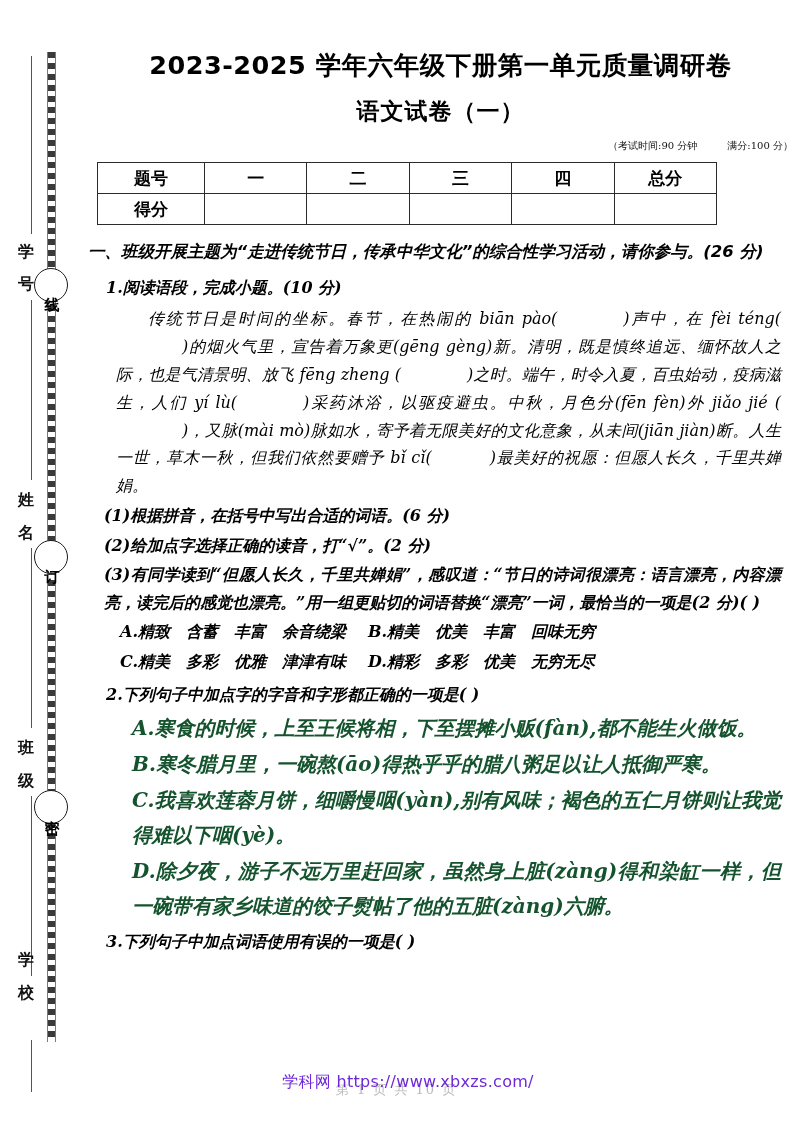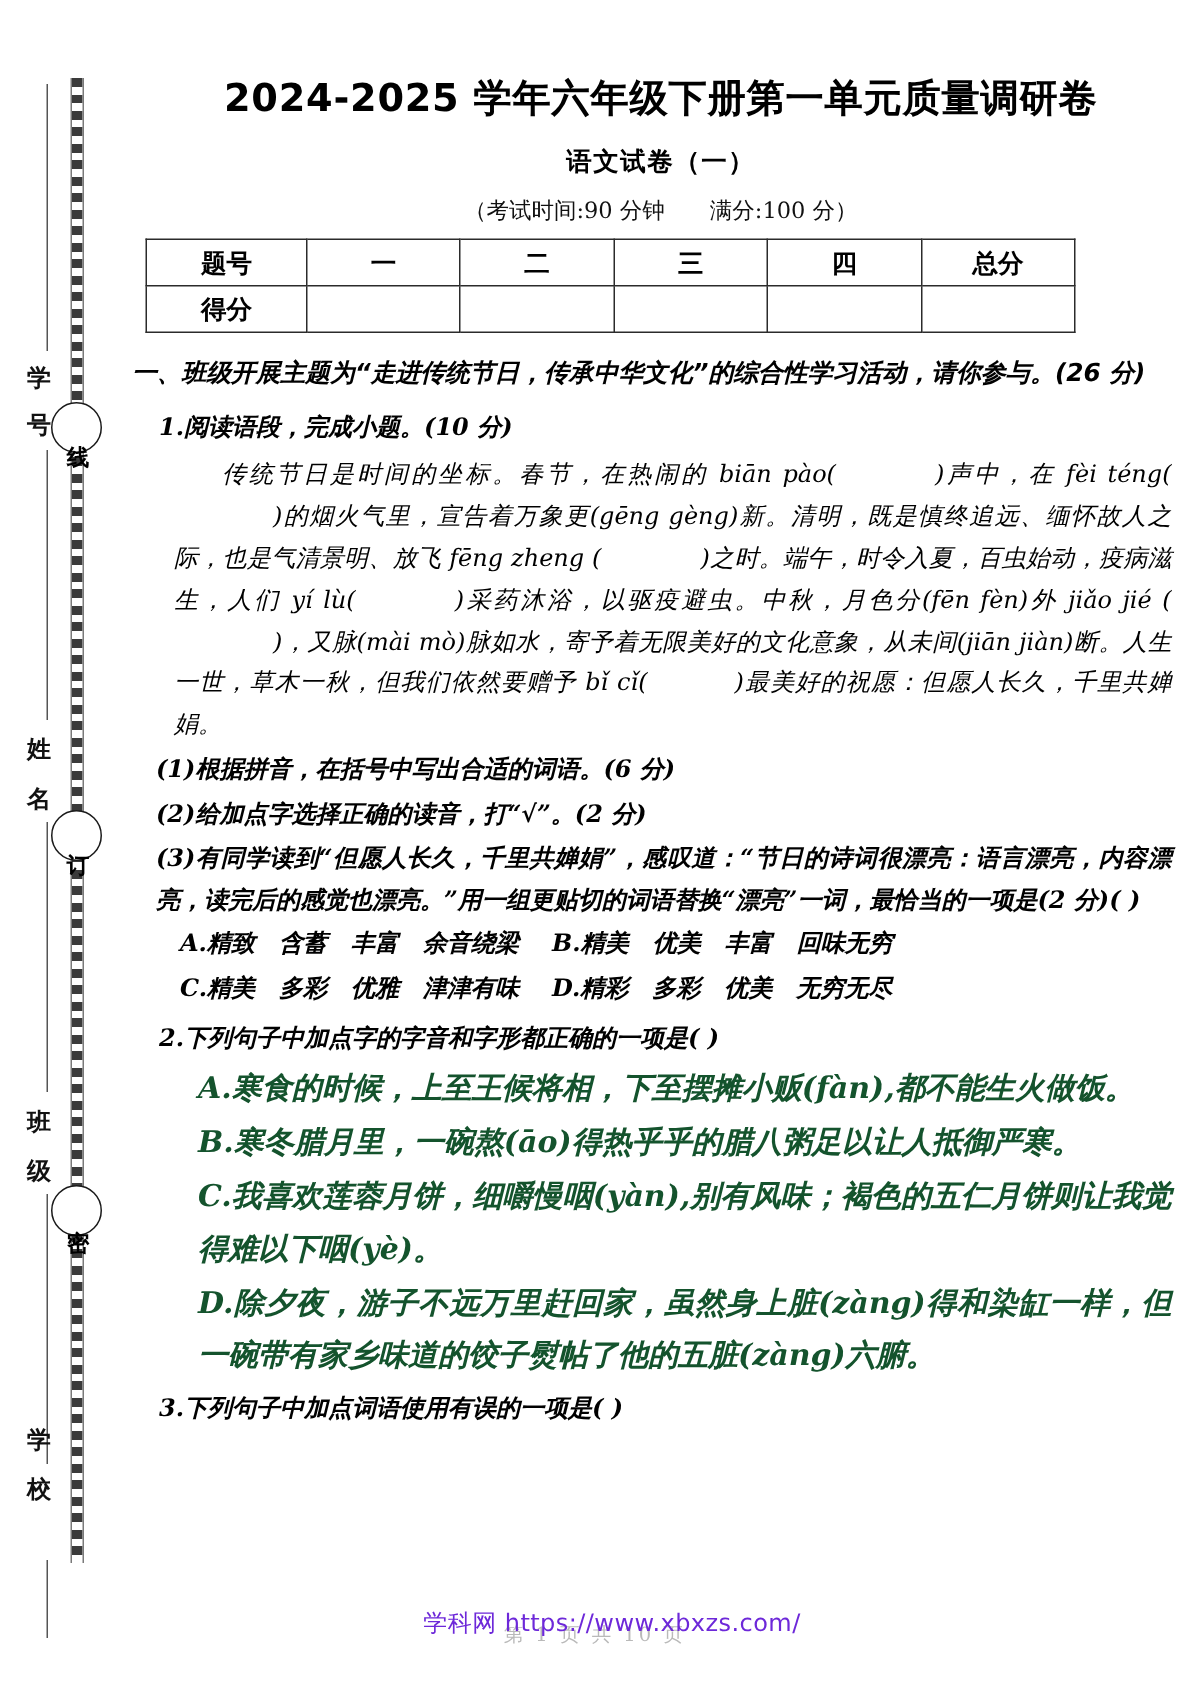--- a/index.html
+++ b/index.html
@@ -90,30 +90,30 @@
     font-size: 25.5px;
     font-weight: 700;
     letter-spacing: 0.5px;
     font-family: "DejaVu Sans", "Liberation Sans", sans-serif;
     margin: 48px 0 0 0;
     color: #000;
     white-space: nowrap;
   }
   .title-sub {
     text-align: center;
-    font-size: 17px;
+    font-size: 23px;
     font-weight: 700;
     letter-spacing: 1px;
     font-family: "DejaVu Sans", "Liberation Sans", sans-serif;
     margin: 13px 0 0 0;
     color: #000;
   }
   .exam-meta {
-    text-align: center;
-    font-size: 15px;
+    text-align: right;
+    font-size: 10px;
     margin: 12px 0 0 0;
     font-family: "DejaVu Serif", "Liberation Serif", serif;
     color: #111;
   }
   .exam-meta .gap { display: inline-block; width: 30px; }
 
   
   table.score-table {
     border-collapse: collapse;
     margin: 9px 0 0 9px;
@@ -242,21 +242,21 @@
     <div class="seal-char" style="top:790px;">密</div>
 
     <div class="vlabel" style="top:230px;">学 号</div>
     <div class="vlabel" style="top:478px;">姓 名</div>
     <div class="vlabel" style="top:726px;">班 级</div>
     <div class="vlabel" style="top:938px;">学 校</div>
   </div>
 
   <div id="doc">
 
-    <div class="title-main">2024-2025 学年六年级下册第一单元质量调研卷</div>
+    <div class="title-main">2023-2025 学年六年级下册第一单元质量调研卷</div>
     <div class="title-sub">语文试卷（一）</div>
 
     <div class="exam-meta">
       <span>（考试时间:90 分钟</span><span class="gap"></span><span>满分:100 分）</span>
     </div>
 
     <table class="score-table">
       <tbody>
         <tr>
           <td class="rowhead">题号</td>

